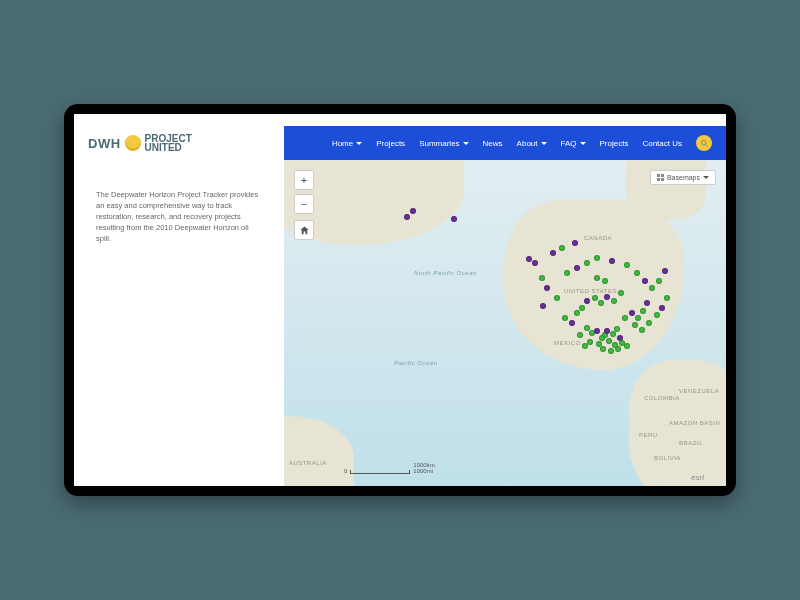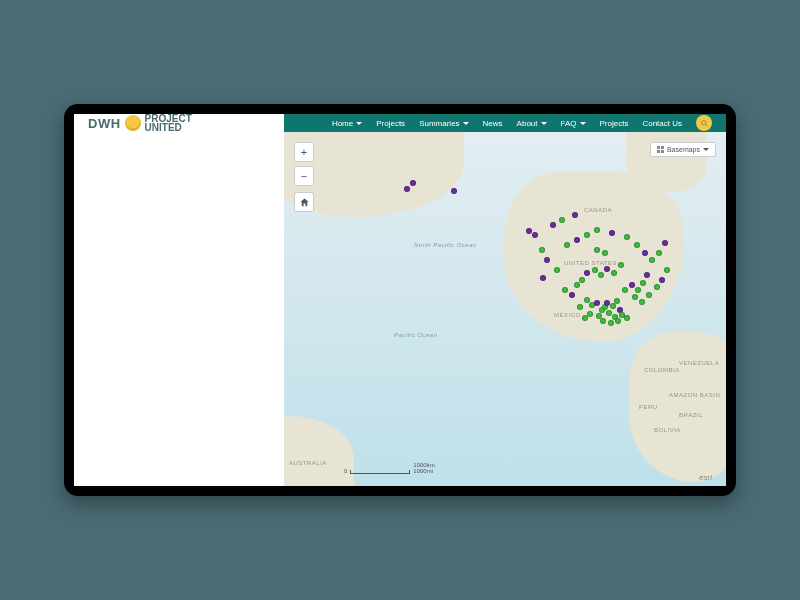--- a/index.html
+++ b/index.html
@@ -17,37 +17,37 @@
     padding: 10px;
     box-shadow: 0 8px 20px rgba(0,0,0,.35);
   }
   .screen {
     width: 100%; height: 100%;
     background: #fff;
     display: flex; flex-direction: column;
     overflow: hidden;
   }
   .topbar {
-    height: 18px;
-    display: flex; align-items: stretch;
+    height: 34px;
+    display: flex; align-items: stretch; margin-top: 12px;
   }
   .logo {
     width: 210px; background: #fff;
     display: flex; align-items: center; padding-left: 14px;
     gap: 4px;
   }
   .logo-dwh { font-size: 13px; font-weight: 700; color: #4a6b73; letter-spacing: .5px; }
   .logo-icon {
     width: 16px; height: 16px; border-radius: 50%;
     background: radial-gradient(circle at 50% 40%, #f5c842 55%, #e0b030 56%);
     position: relative; flex-shrink:0;
   }
   .logo-pt { font-size: 10px; font-weight: 700; color: #4a6b73; line-height: .95; }
   .nav {
-    flex: 1; background: #0f766e;
+    flex: 1; background: #1d4ed8;
     display: flex; align-items: center; justify-content: flex-end;
     gap: 14px; padding: 0 14px;
     font-size: 8px; color: #fff;
   }
   .nav-item { display: flex; align-items: center; gap: 3px; cursor: pointer; white-space: nowrap; }
   .chev { width:0;height:0;border-left:3px solid transparent;border-right:3px solid transparent;border-top:3px solid #fff; }
   .srch {
     width: 16px; height: 16px; border-radius: 50%;
     background: #f5c842; display:flex;align-items:center;justify-content:center;
     flex-shrink:0;
@@ -85,21 +85,21 @@
   .home-btn { margin-top:2px; }
   .home-btn svg{width:11px;height:11px;fill:#555;}
   .basemaps {
     position:absolute; top:10px; right:10px;
     background:#fff; border:1px solid #ccc; border-radius:2px;
     font-size:7px; padding:3px 6px; display:flex;align-items:center;gap:3px;
     cursor:pointer; color:#555;
   }
   .basemaps .sq{width:7px;height:7px;display:grid;grid-template:1fr 1fr/1fr 1fr;gap:1px;}
   .basemaps .sq span{background:#888;}
-  .esri { position:absolute; bottom:4px; right:14px; font-size:8px; color:#888; font-style:italic; }
+  .esri { position:absolute; bottom:4px; right:22px; font-size:8px; color:#888; font-style:italic; }
   .scale { position:absolute; bottom:12px; left:60px; font-size:6px; color:#555; display:flex; align-items:flex-end; gap:3px;}
   .scale-bar{width:60px;height:4px;border:1px solid #555;border-top:none;}
   .dot { position:absolute; width:6px; height:6px; border-radius:50%; border:1px solid rgba(0,0,0,.25); }
   .g{ background:#3fbf3f; }
   .p{ background:#6b2e9e; }
 </style>
 </head>
 <body>
 
 <div class="device">
@@ -147,20 +147,21 @@
             <svg viewBox="0 0 24 24">
               <circle cx="10" cy="10" r="6"></circle>
               <line x1="20" y1="20" x2="14.5" y2="14.5"></line>
             </svg>
           </div>
         </div>
     </div>
 
     <div class="body">
       <div class="side">
+        <div class="para">The Deepwater Horizon Project Tracker provides an easy and comprehensive way to track restoration, research, and recovery projects resulting from the 2010 Deepwater Horizon oil spill.</div>
       </div>
 
       <div class="map" id="map">
         <div class="land l1"></div>
         <div class="land l2"></div>
         <div class="land l3"></div>
         <div class="land l4"></div>
         <div class="land l5"></div>
 
         <span class="ocean-label" style="top:200px;left:110px">Pacific Ocean</span>

